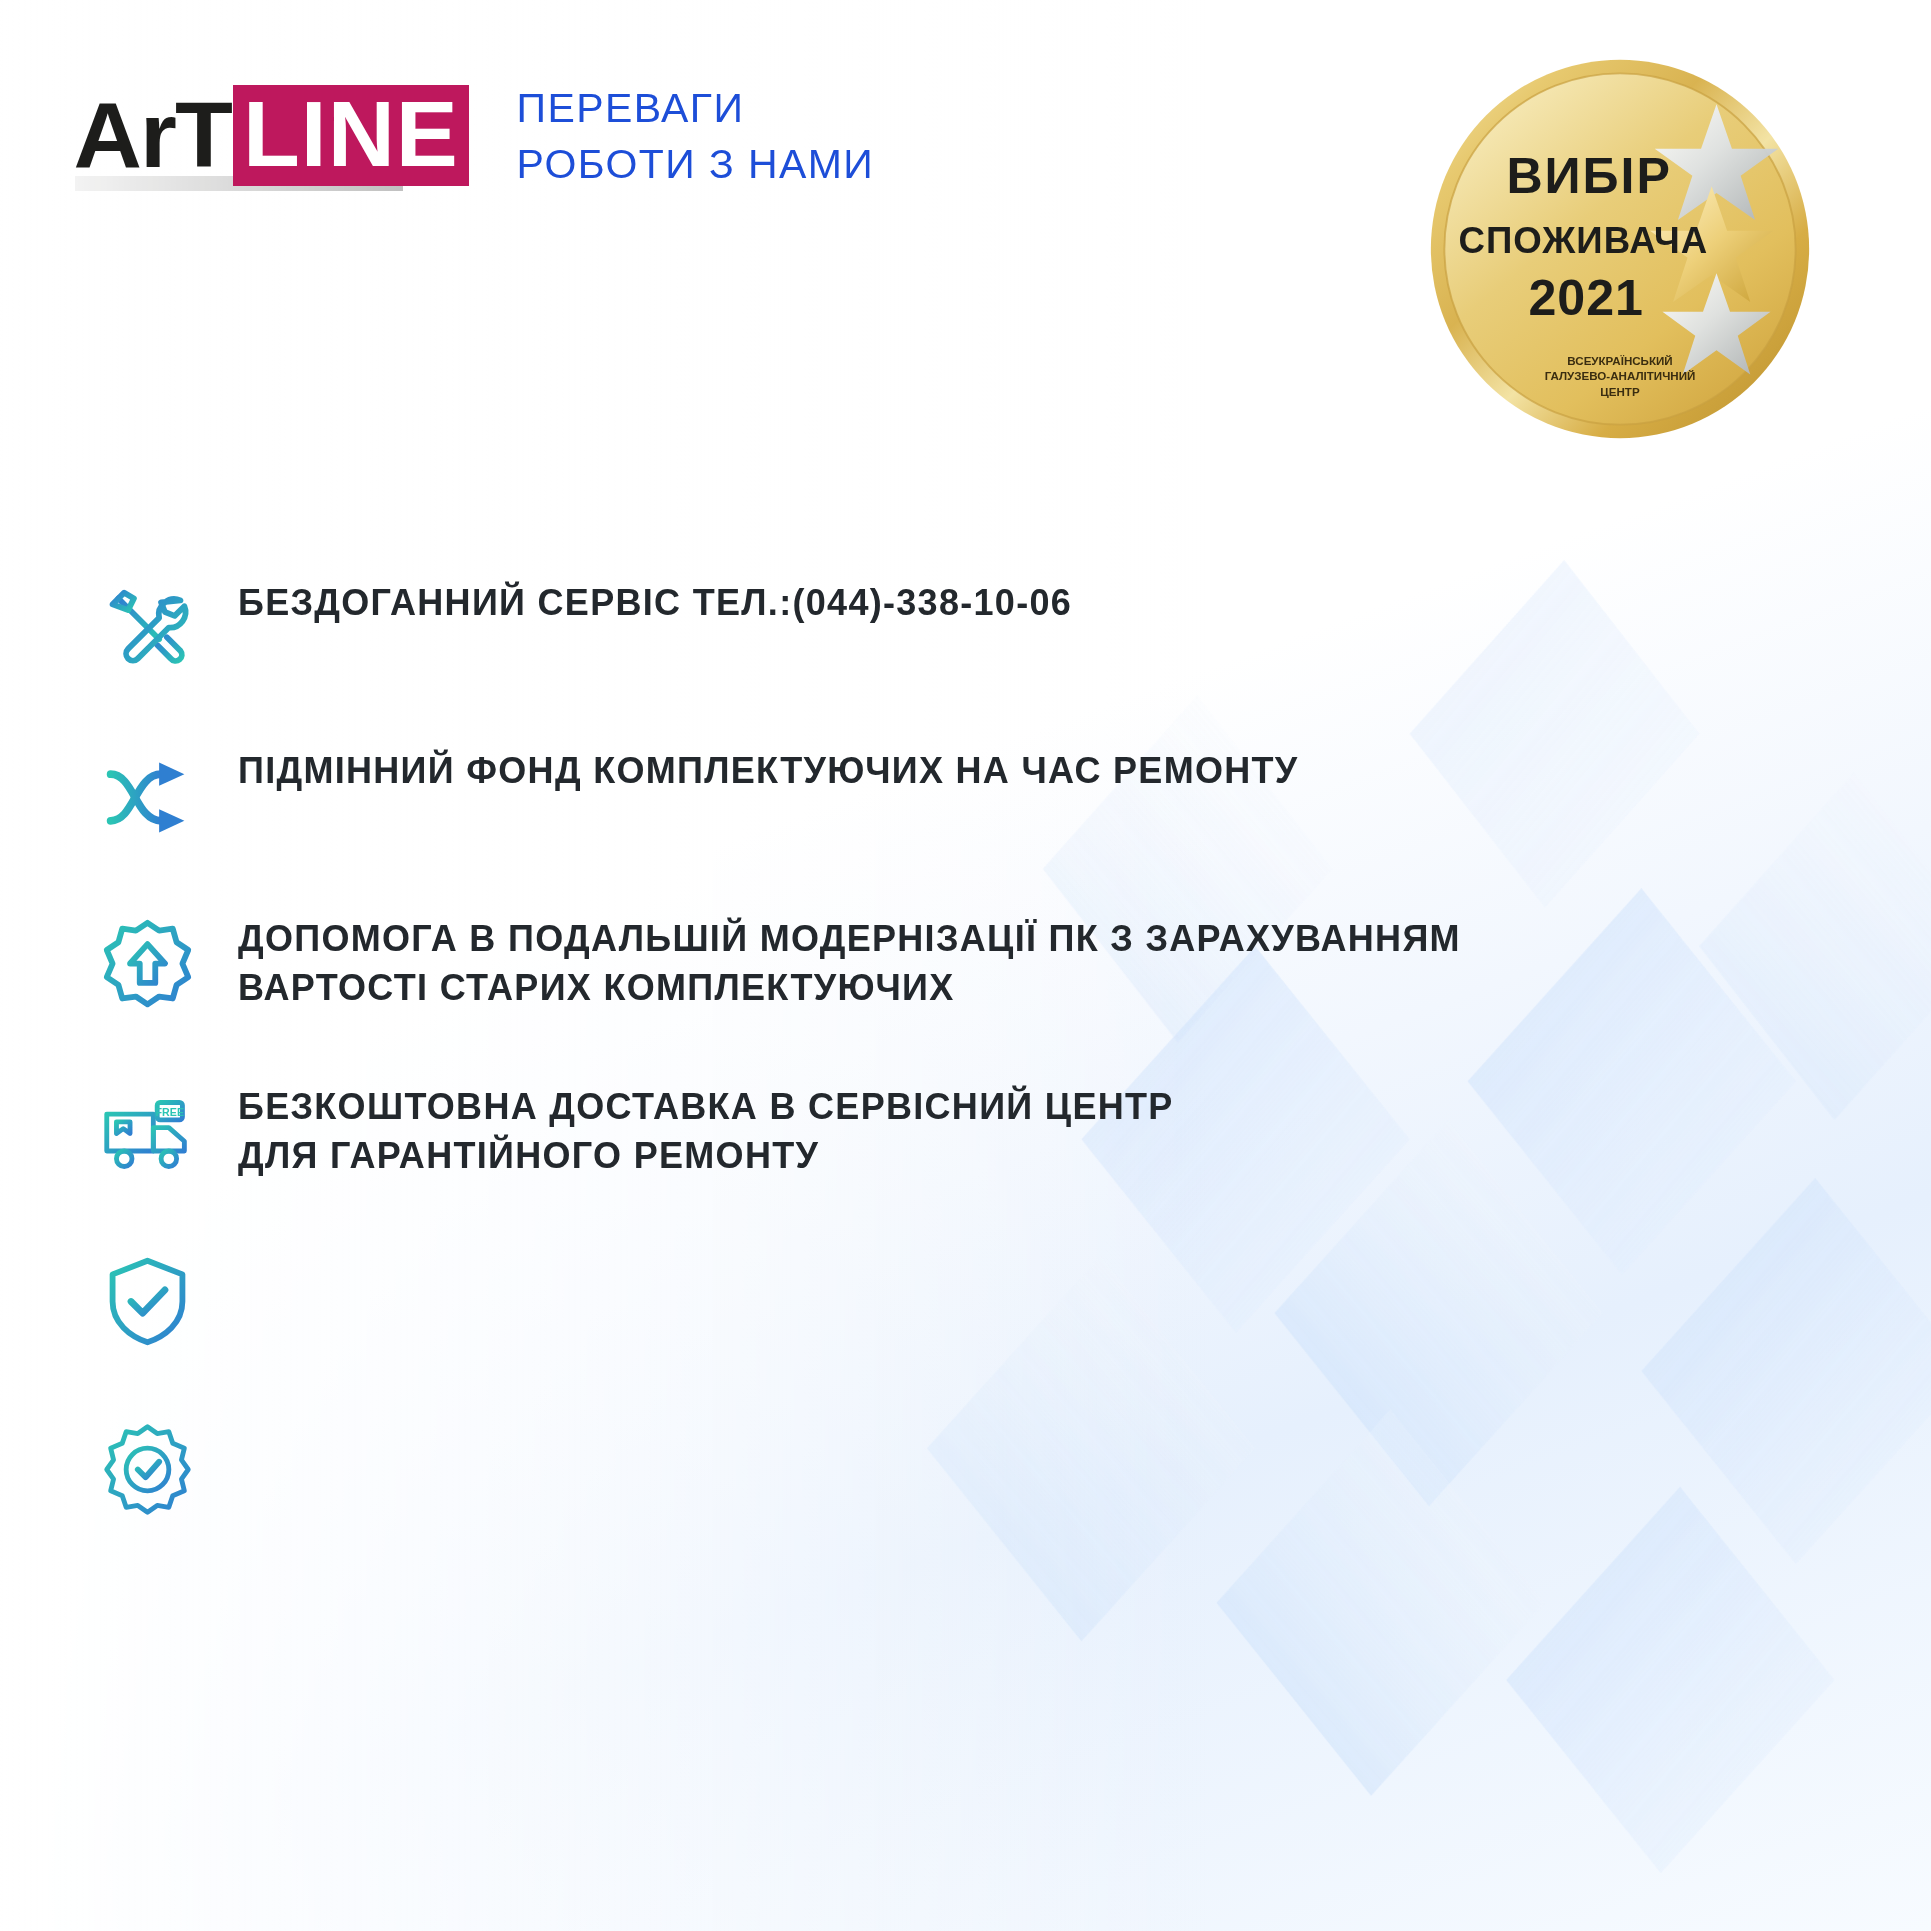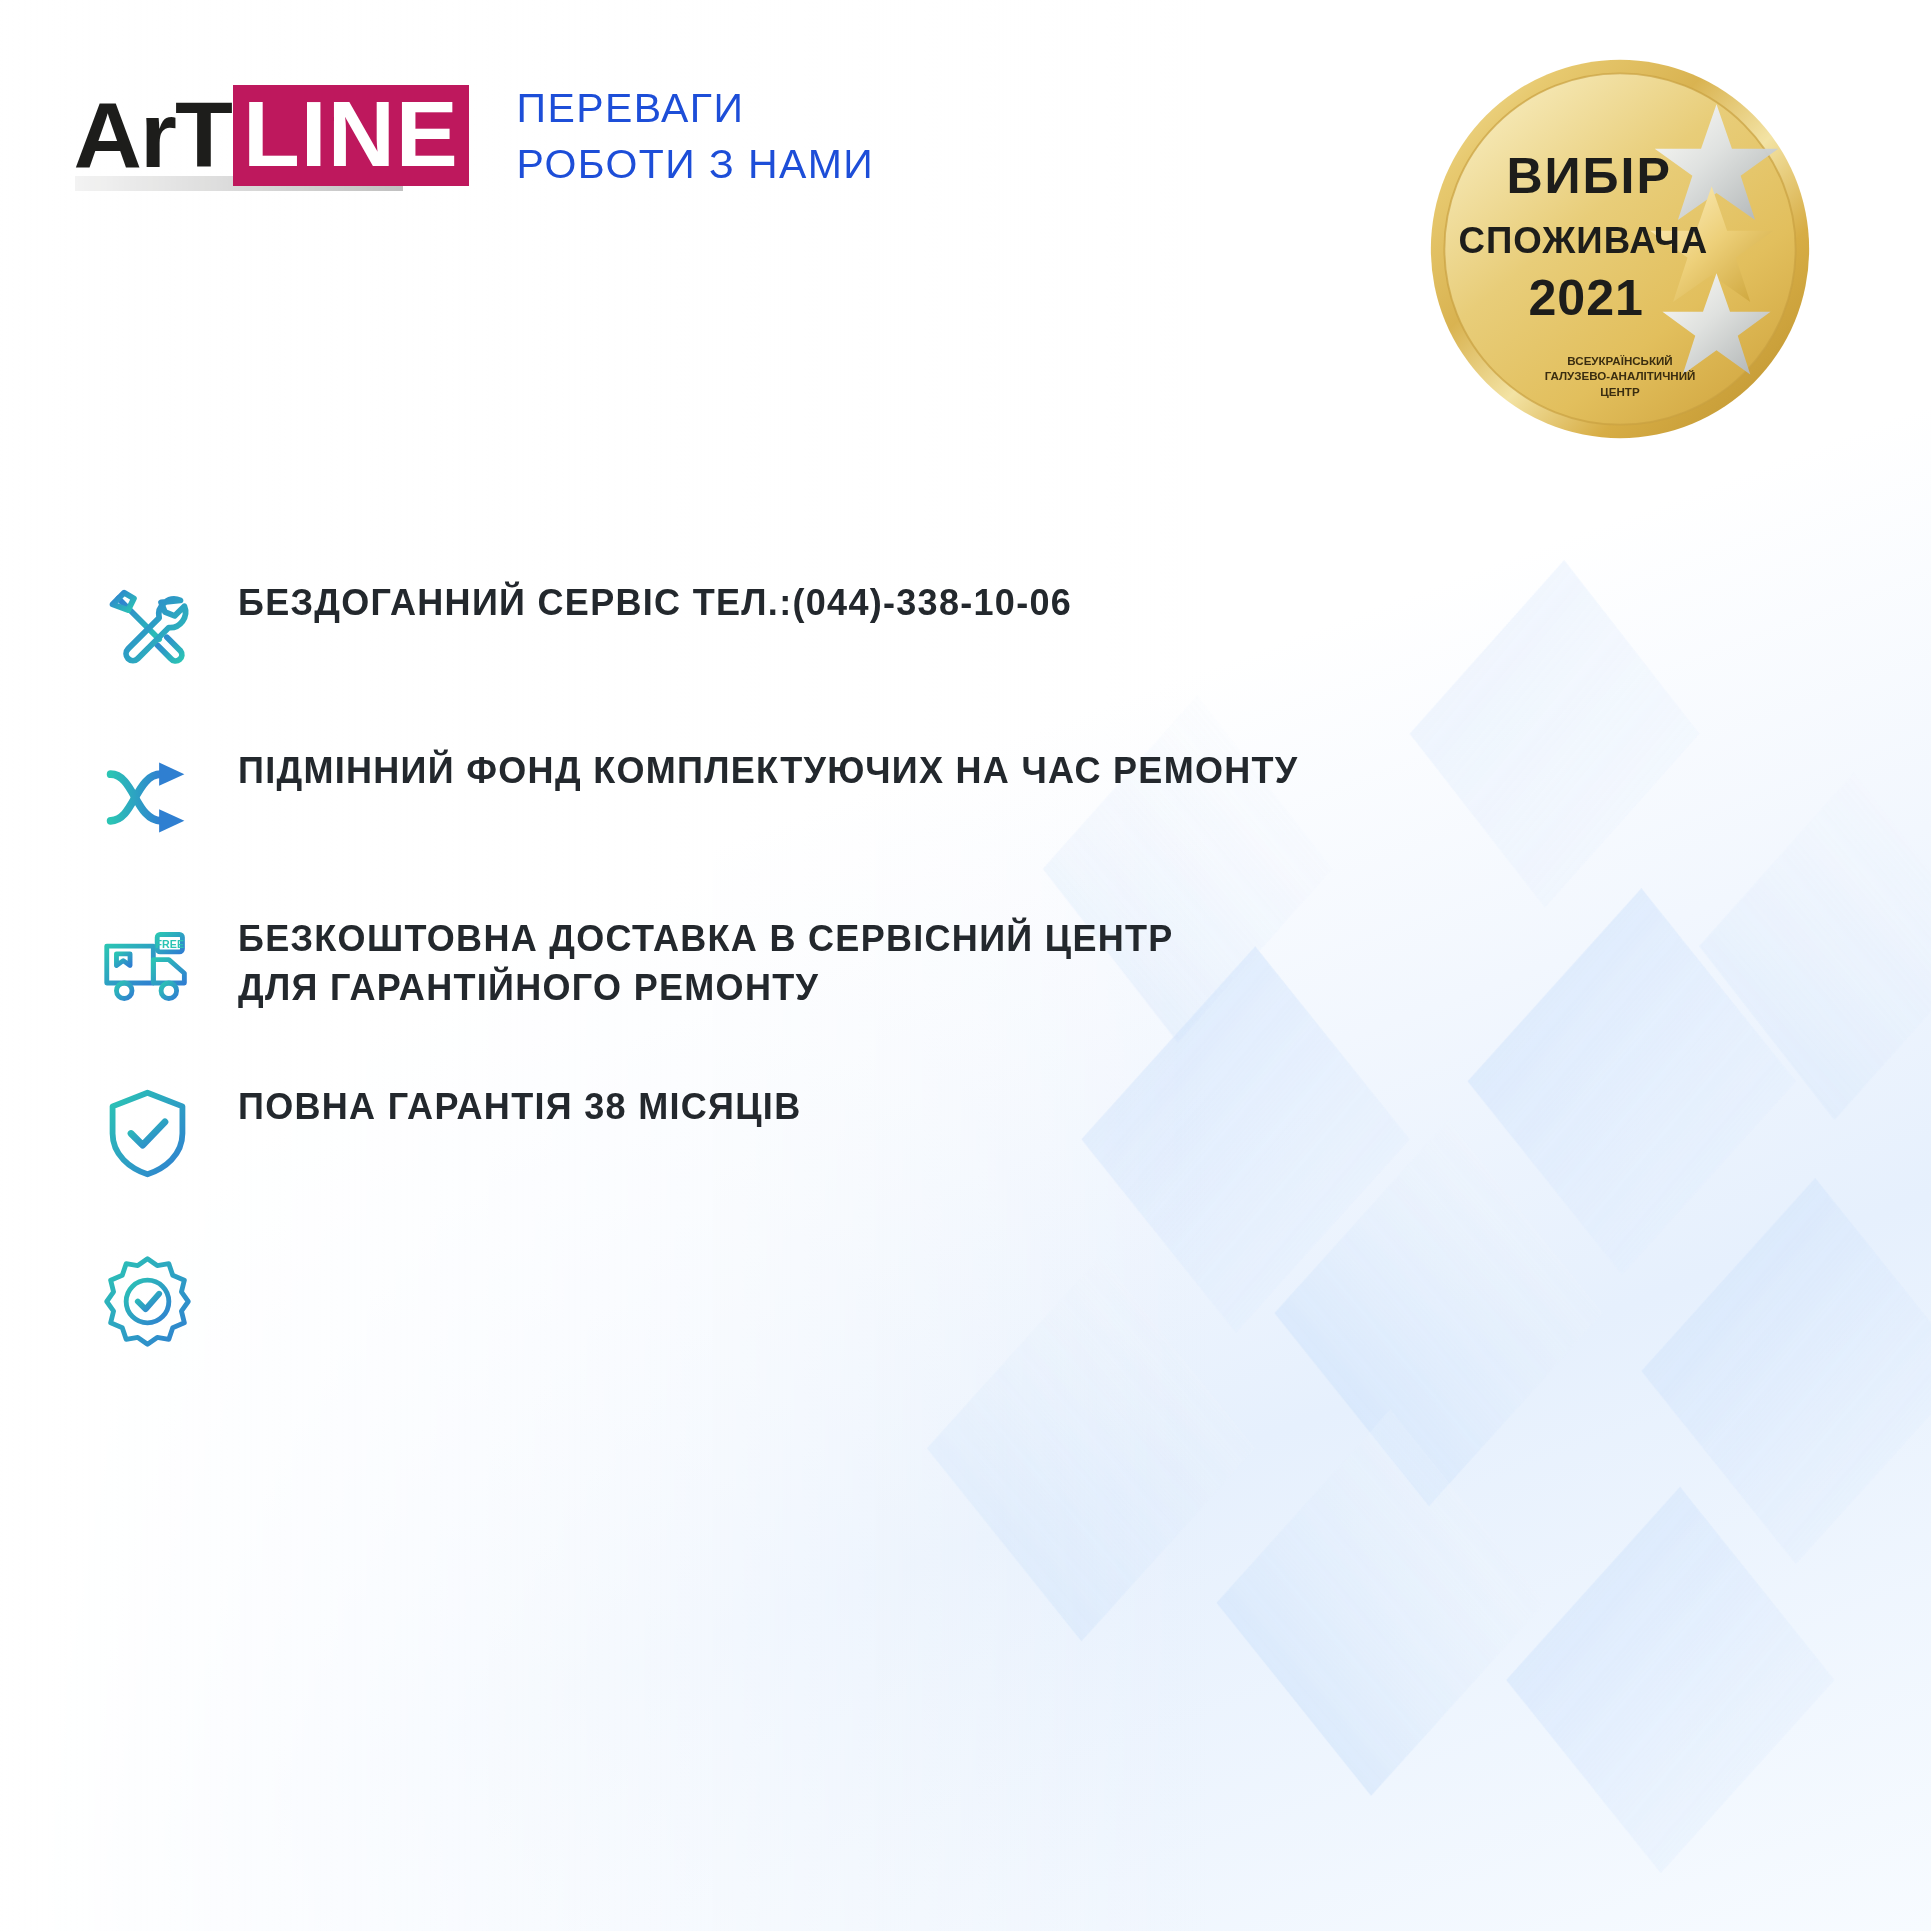--- a/index.html
+++ b/index.html
@@ -260,20 +260,36 @@
           <path d="M12 26 C36 26 38 74 64 74"></path>
           <path d="M12 74 C36 74 38 26 64 26"></path>
         </g>
         <polygon points="62,14 88,26 62,38" fill="#2f7fd1"></polygon>
         <polygon points="62,62 88,74 62,86" fill="#2f7fd1"></polygon>
       </svg>
     </div>
     <div class="benefit-text">ПІДМІННИЙ ФОНД КОМПЛЕКТУЮЧИХ НА ЧАС РЕМОНТУ</div>
   </div>
 
+  <div class="benefit-row">
+    <div class="benefit-icon">
+      <svg viewBox="0 0 100 100" width="97" height="97">
+        <defs>
+          <linearGradient id="ic3" x1="0" y1="0" x2="1" y2="1">
+            <stop offset="0%" stop-color="#2bc4b4"></stop>
+              <stop offset="100%" stop-color="#2f7fd1"></stop>
+          </linearGradient>
+        </defs>
+        <path d="M50 6 L62 14 L76 12 L80 26 L92 34 L86 48 L92 62 L80 70 L76 84 L62 82 L50 90 L38 82 L24 84 L20 70 L8 62 L14 48 L8 34 L20 26 L24 12 L38 14 Z" fill="none" stroke="url(#ic3)" stroke-width="6" stroke-linejoin="round"></path>
+        <path d="M50 28 L68 48 H58 V68 H42 V48 H32 Z" fill="none" stroke="url(#ic3)" stroke-width="6" stroke-linejoin="round"></path>
+      </svg>
+    </div>
+    <div class="benefit-text">ДОПОМОГА В ПОДАЛЬШІЙ  МОДЕРНІЗАЦІЇ ПК З ЗАРАХУВАННЯМ
+ВАРТОСТІ СТАРИХ КОМПЛЕКТУЮЧИХ</div>
+  </div>
 
   <div class="benefit-row">
     <div class="benefit-icon">
       <svg viewBox="0 0 100 100" width="97" height="97">
         <defs>
           <linearGradient id="ic4" x1="0" y1="0" x2="1" y2="1">
             <stop offset="0%" stop-color="#2bc4b4"></stop>
               <stop offset="100%" stop-color="#2f7fd1"></stop>
           </linearGradient>
         </defs>
@@ -298,21 +314,20 @@
         <defs>
           <linearGradient id="ic5" x1="0" y1="0" x2="1" y2="1">
             <stop offset="0%" stop-color="#2bc4b4"></stop>
               <stop offset="100%" stop-color="#2f7fd1"></stop>
           </linearGradient>
         </defs>
         <path d="M50 8 L86 22 V50 C86 72 68 86 50 92 C32 86 14 72 14 50 V22 Z" fill="none" stroke="url(#ic5)" stroke-width="6" stroke-linejoin="round"></path>
         <polyline points="33,50 45,62 68,38" fill="none" stroke="url(#ic5)" stroke-width="7" stroke-linecap="round" stroke-linejoin="round"></polyline>
       </svg>
     </div>
-    <div class="benefit-text">ПОВНА ГАРАНТІЯ 38 МІСЯЦІВ</div>
   </div>
 
   <div class="benefit-row">
     <div class="benefit-icon">
       <svg viewBox="0 0 100 100" width="97" height="97">
         <defs>
           <linearGradient id="ic6" x1="0" y1="0" x2="1" y2="1">
             <stop offset="0%" stop-color="#2bc4b4"></stop>
               <stop offset="100%" stop-color="#2f7fd1"></stop>
           </linearGradient>

